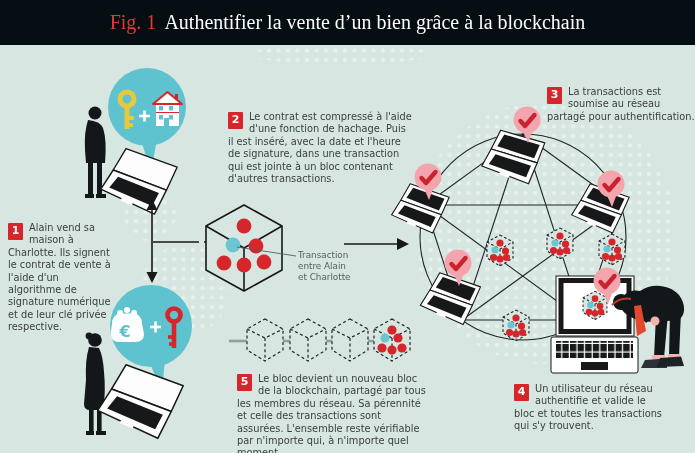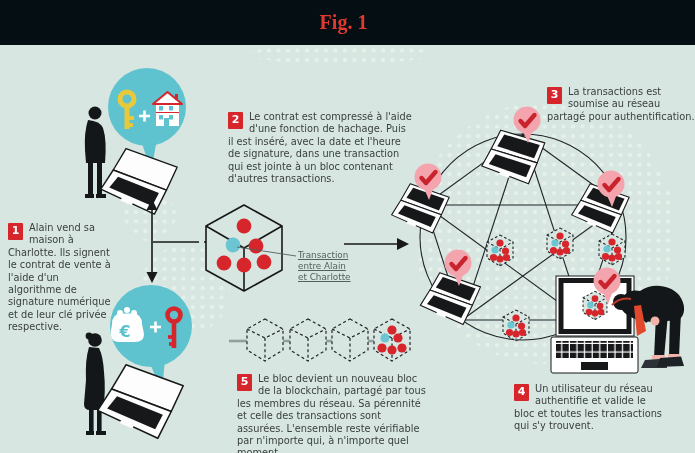--- a/index.html
+++ b/index.html
@@ -5,42 +5,43 @@
   html,body{margin:0;padding:0;}
   body{
     width:695px;height:453px;position:relative;overflow:hidden;
     background:#d7e6e0;
     font-family:"DejaVu Sans","Liberation Sans",sans-serif;
     -webkit-font-smoothing:antialiased;
   }
   .header{
     position:absolute;left:0;top:0;width:695px;height:45px;
     background:#050e13;color:#fff;display:flex;align-items:center;justify-content:center;
-    font-family:"Liberation Serif","DejaVu Serif",serif;font-weight:bold;font-size:20px;
+    font-family:"Liberation Serif","DejaVu Serif",serif;font-weight:normal;font-size:20px;
     z-index:3;
   }
   .header .fig{color:#e03a30;margin-right:8px;}
   .art{position:absolute;left:0;top:0;z-index:1;}
   .step{
     position:absolute;z-index:2;color:#3a3f3e;font-size:9.8px;line-height:12.4px;
   }
   .step .num{
     float:left;width:15px;height:17px;margin:1px 6px 2px 0;
     background:#d6252b;color:#fff;font-weight:bold;font-size:11px;
     display:flex;align-items:center;justify-content:center;border-radius:1px;
   }
   .cube-label{
-    position:absolute;z-index:2;color:#55615e;font-size:8.8px;line-height:11px;text-decoration:underline;
+    position:absolute;z-index:2;color:#55615e;font-size:8.8px;line-height:11px;
   }
 </style>
 </head>
 <body>
 
 <div class="header">
   <span class="fig">Fig. 1</span>
+  <span>Authentifier la vente d’un bien grâce à la blockchain</span>
 </div>
 
 <svg class="art" width="695" height="453" viewBox="0 0 695 453">
   <defs>
     <pattern id="dots" width="9.5" height="9.5" patternUnits="userSpaceOnUse">
       <circle cx="3" cy="3" r="2.1" fill="#e6f1ea"></circle>
     </pattern>
     <pattern id="keys" width="7.6" height="8.6" patternUnits="userSpaceOnUse">
       <rect width="6.4" height="7.4" fill="#17181a"></rect>
     </pattern>

